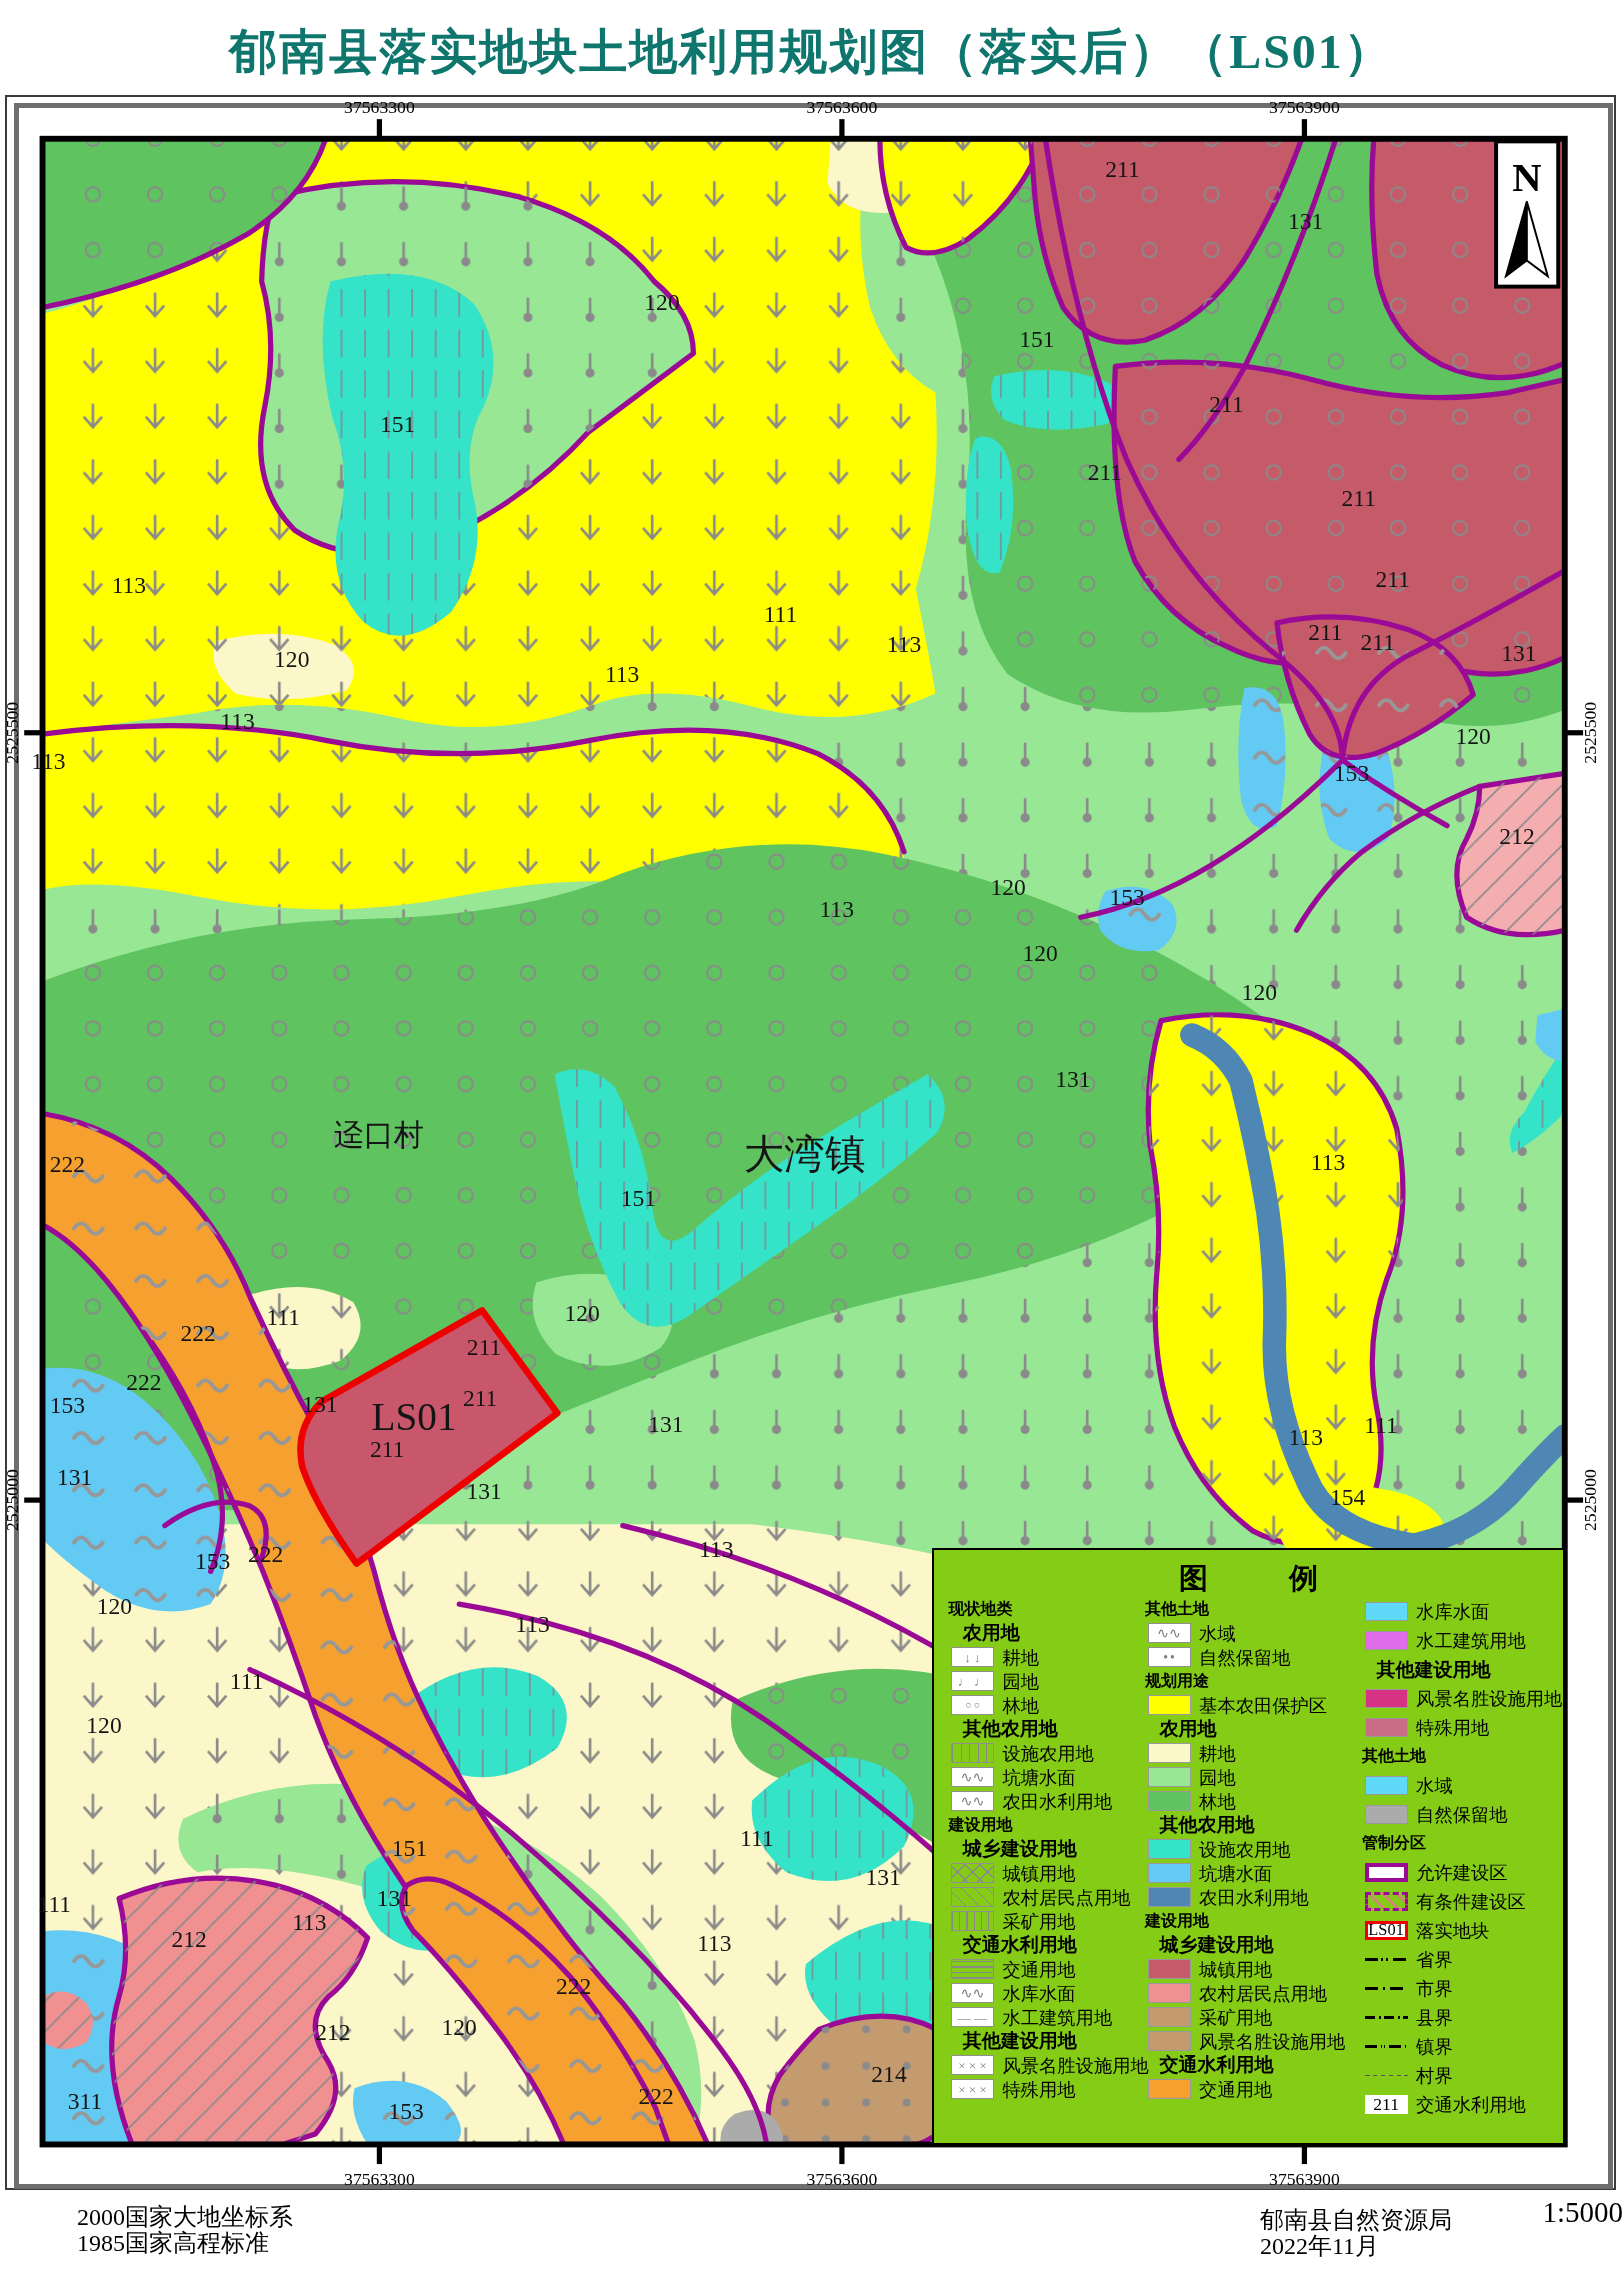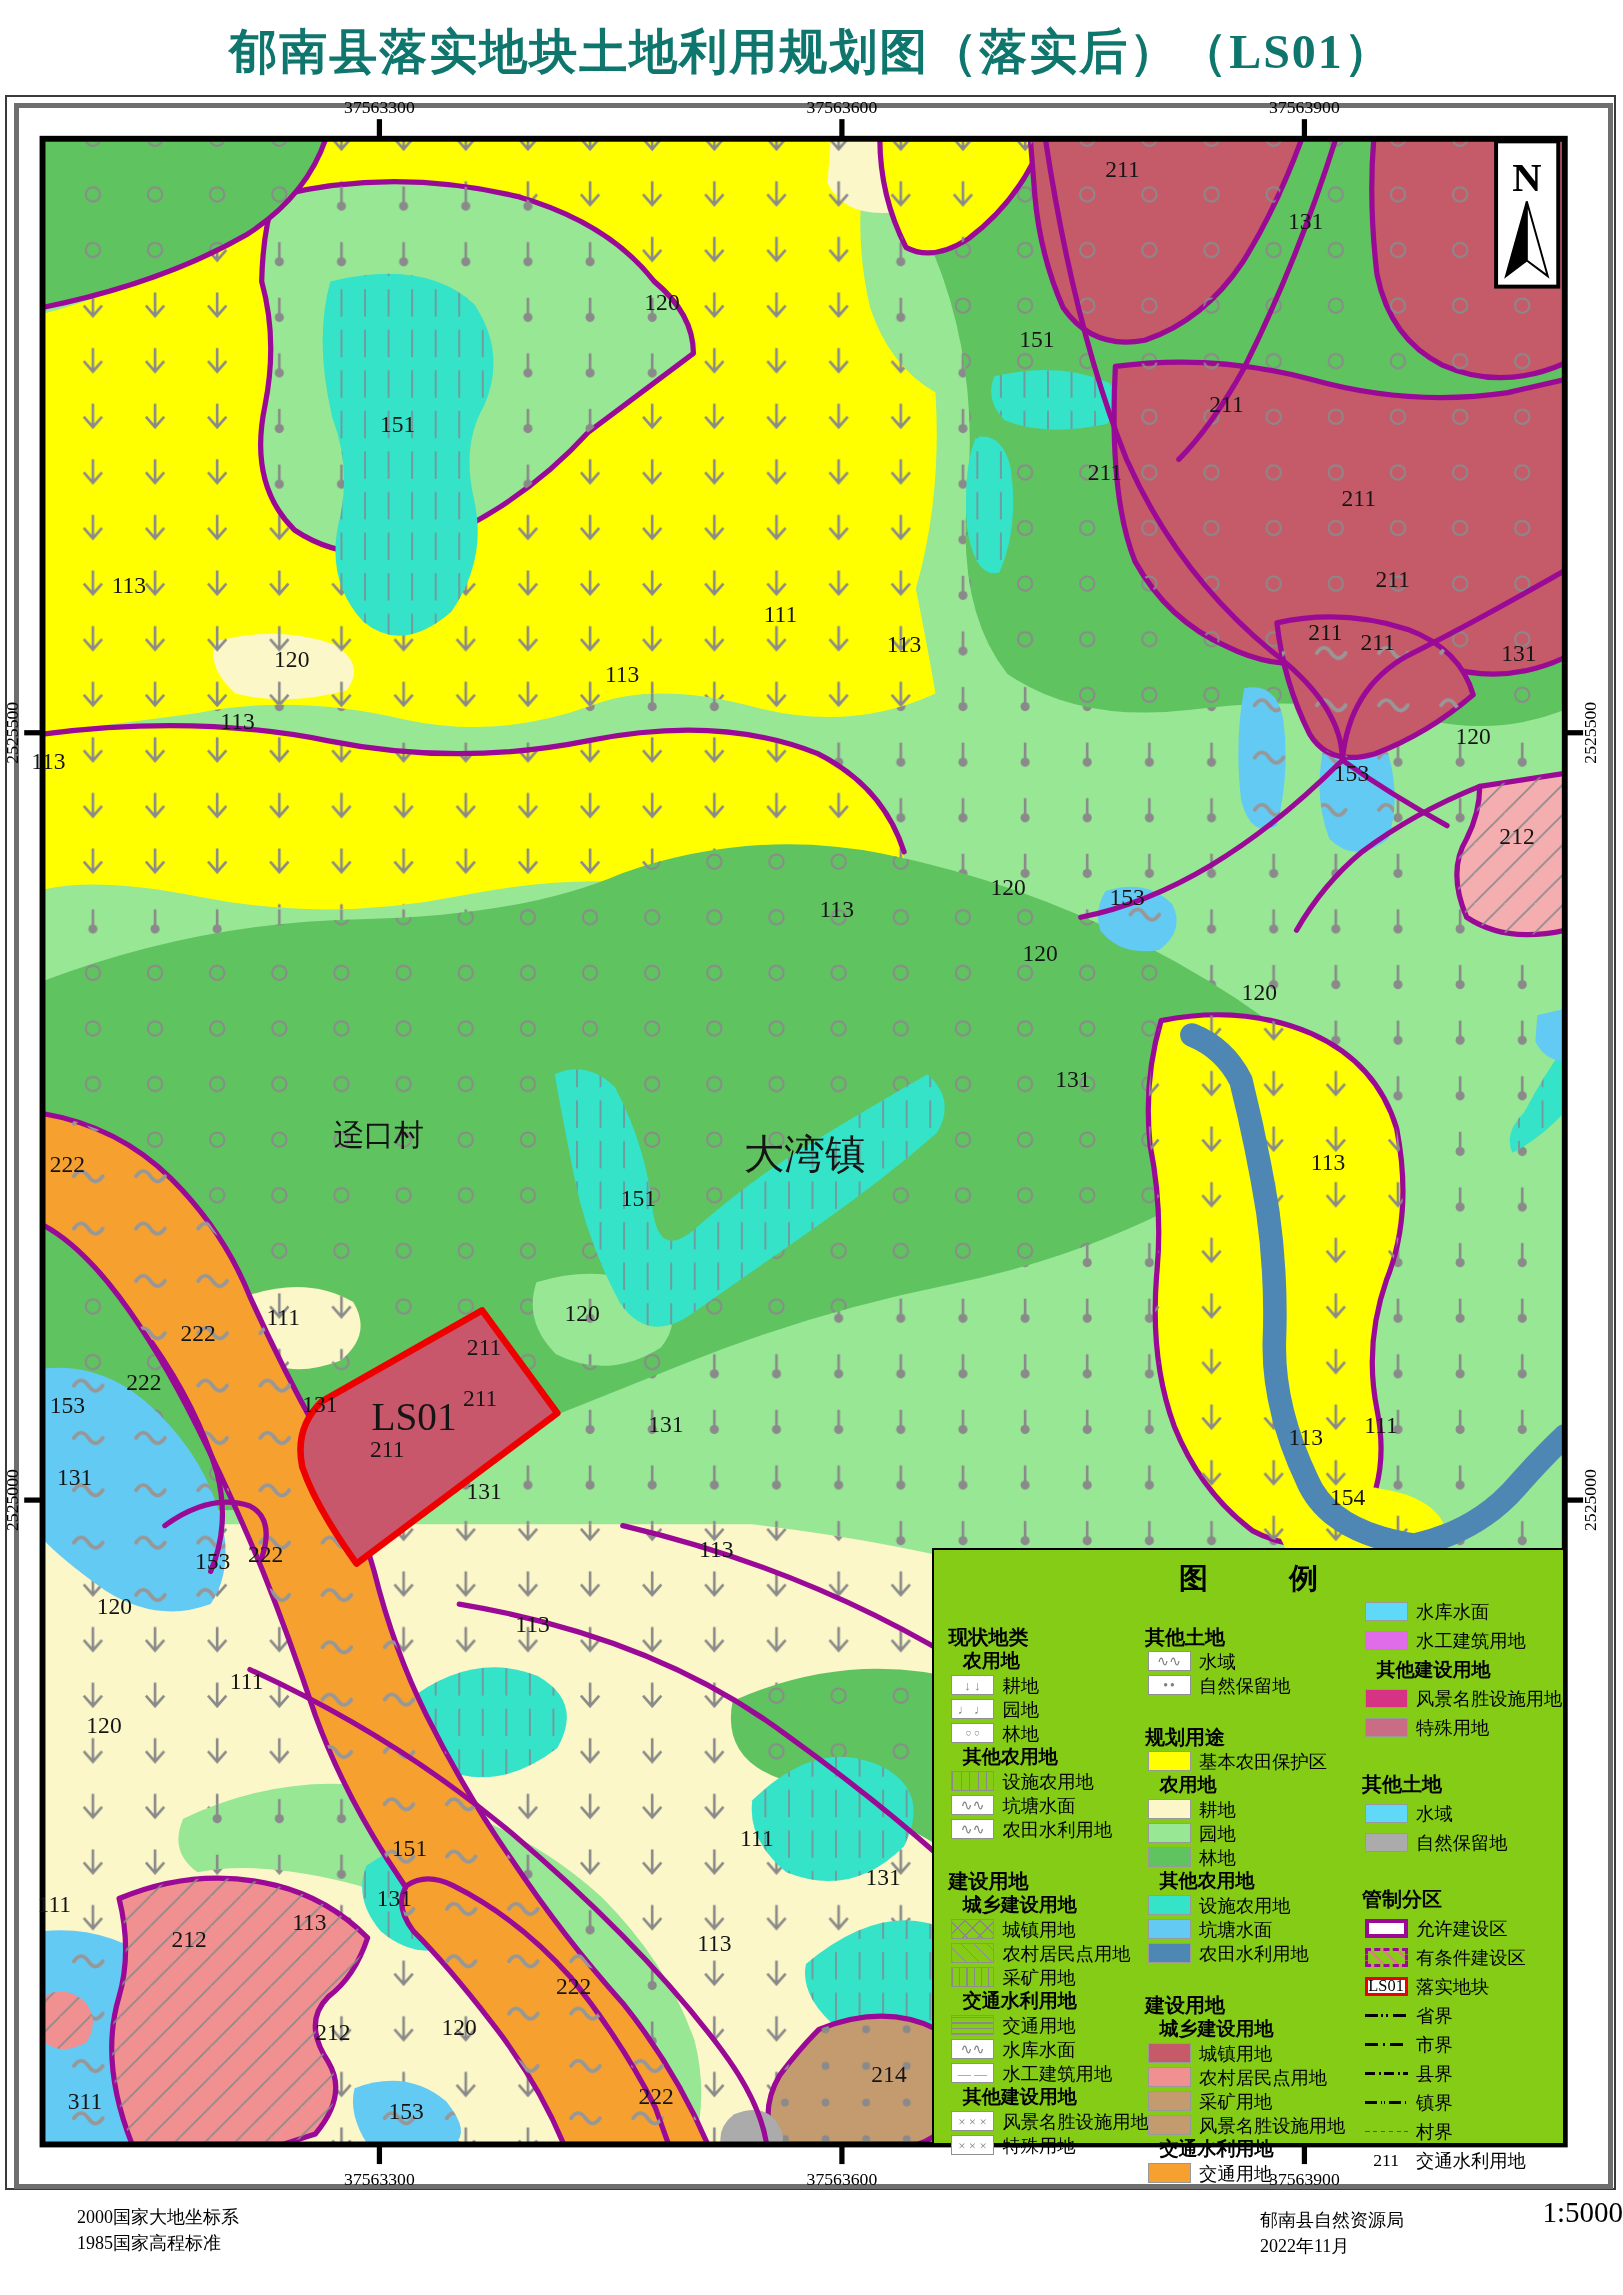--- a/index.html
+++ b/index.html
@@ -13,21 +13,21 @@
   
   #legend{position:absolute;left:932px;top:1548px;width:633px;height:597px;background:#84cc16;
           border:2.6px solid #000;box-sizing:border-box;z-index:5;}
   #legend-title{position:absolute;top:9.2px;left:0;width:100%;text-align:center;font-size:29px;font-weight:bold;letter-spacing:26px;text-indent:26px;}
   .lcol{position:absolute;top:47px;}
   #legend-col1{left:14.4px;width:194px;}
   #legend-col2{left:211px;width:215px;}
   #legend-col3{left:428px;width:196px;}
   .lrow{display:flex;align-items:center;gap:8.5px;height:24px;}
   #legend-col3 .lrow{height:29px;}
-  .lrow.h{font-weight:bold;font-size:20px;margin-top:28px;}
+  .lrow.h{font-weight:bold;font-size:16px;}
   .lrow.s{font-size:19px;font-weight:bold;padding-left:14.4px;}
   .lrow.i{font-size:18.3px;padding-left:2.6px;}
   .llabel{white-space:nowrap;}
   .sw{width:43px;height:19.6px;flex:none;box-sizing:border-box;display:flex;align-items:center;
       justify-content:center;font-size:13px;color:#808080;background:#fff;border:1.3px solid #909090;line-height:1;}
   .sw.cur-arrow::after{content:"↓ ↓";}
   .sw.cur-pin::after{content:"♩ ♩";}
   .sw.cur-circle::after{content:"○ ○";font-size:9.8px;}
   .sw.cur-wave::after{content:"∿∿";font-size:14.4px;}
   .sw.cur-dash::after{content:"— —";}
@@ -61,21 +61,21 @@
       background:repeating-linear-gradient(45deg,rgba(235,110,150,.75) 0 2.6px,transparent 2.6px 9.8px);}
   .sw.zone-ls{border:3.9px solid var(--red);color:#000;font-size:16.4px;}
   .sw.code{border:none;color:#000;font-size:17.7px;}
   .sw.line{border:none;height:3.3px;}
   .sw.line-prov{background:repeating-linear-gradient(90deg,#000 0 13px,transparent 13px 16.4px,#000 16.4px 18.3px,transparent 18.3px 21px,#000 21px 23px,transparent 23px 27.5px);}
   .sw.line-city{background:repeating-linear-gradient(90deg,#000 0 13px,transparent 13px 17.7px,#000 17.7px 20px,transparent 20px 25px);}
   .sw.line-county{background:repeating-linear-gradient(90deg,#000 0 10.5px,transparent 10.5px 13.7px,#000 13.7px 15.7px,transparent 15.7px 19px);}
   .sw.line-town{background:repeating-linear-gradient(90deg,#000 0 11.8px,transparent 11.8px 15.7px,#000 15.7px 17px,transparent 17px 19px,#000 19px 20px,transparent 20px 24px);}
   .sw.line-village{height:1.3px;background:repeating-linear-gradient(90deg,#555 0 4.6px,transparent 4.6px 7.9px);}
   
-  .foot{position:absolute;color:#000;font-size:18px;line-height:26px;}
+  .foot{position:absolute;color:#000;font-size:24px;line-height:26px;}
   #foot-left{left:77px;top:2204px;}
   #foot-scale{left:0;top:2199px;width:1623px;text-align:right;font-size:29px;}
   #foot-right{left:1260px;top:2207px;}
   
   .f-yellowP{fill:var(--yellow);}  .f-creamP{fill:var(--cream);}  .f-lgreenP{fill:var(--lgreen);}
   .f-mgreenP{fill:var(--mgreen);}  .f-cyanP{fill:var(--cyan);}   .f-skyblueP{fill:var(--skyblue);}
   .f-darkredP{fill:var(--darkred);} .f-pinkP{fill:var(--pink);}  .f-pink2P{fill:var(--pink2);}
   .f-orangeP{fill:var(--orange);}  .f-tanP{fill:var(--tan);}     .f-grayP{fill:var(--gray);}
   .st-purple{stroke:var(--purple);stroke-width:8;stroke-linejoin:round;}
   .pl{fill:none;stroke:var(--purple);stroke-width:8;stroke-linecap:round;}

